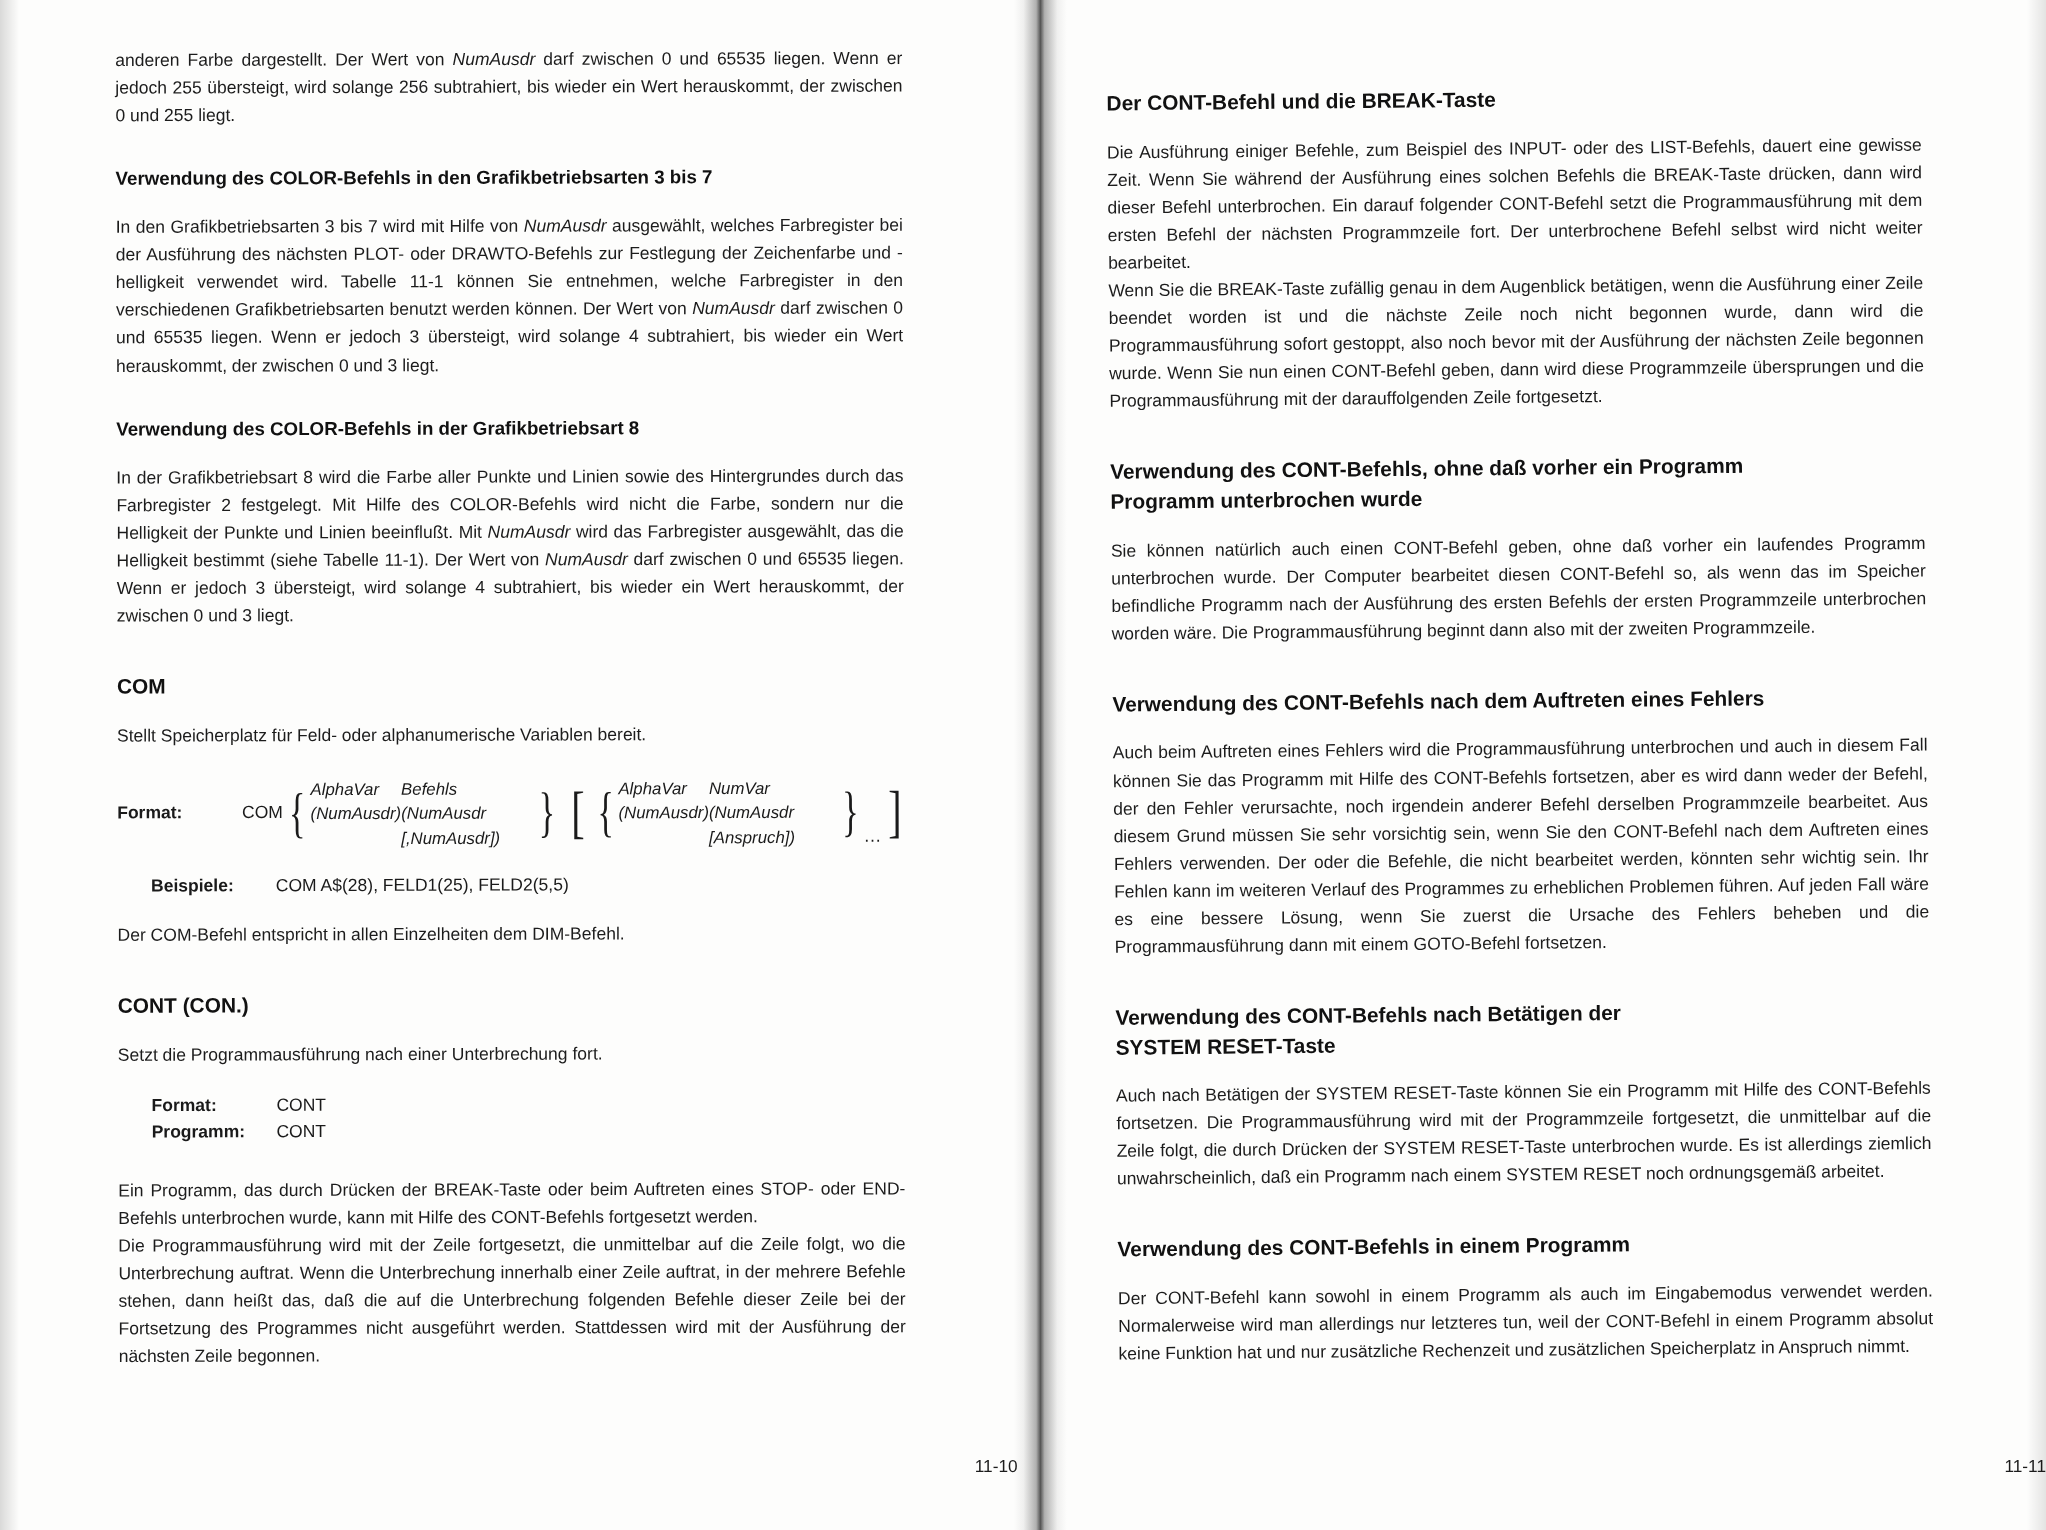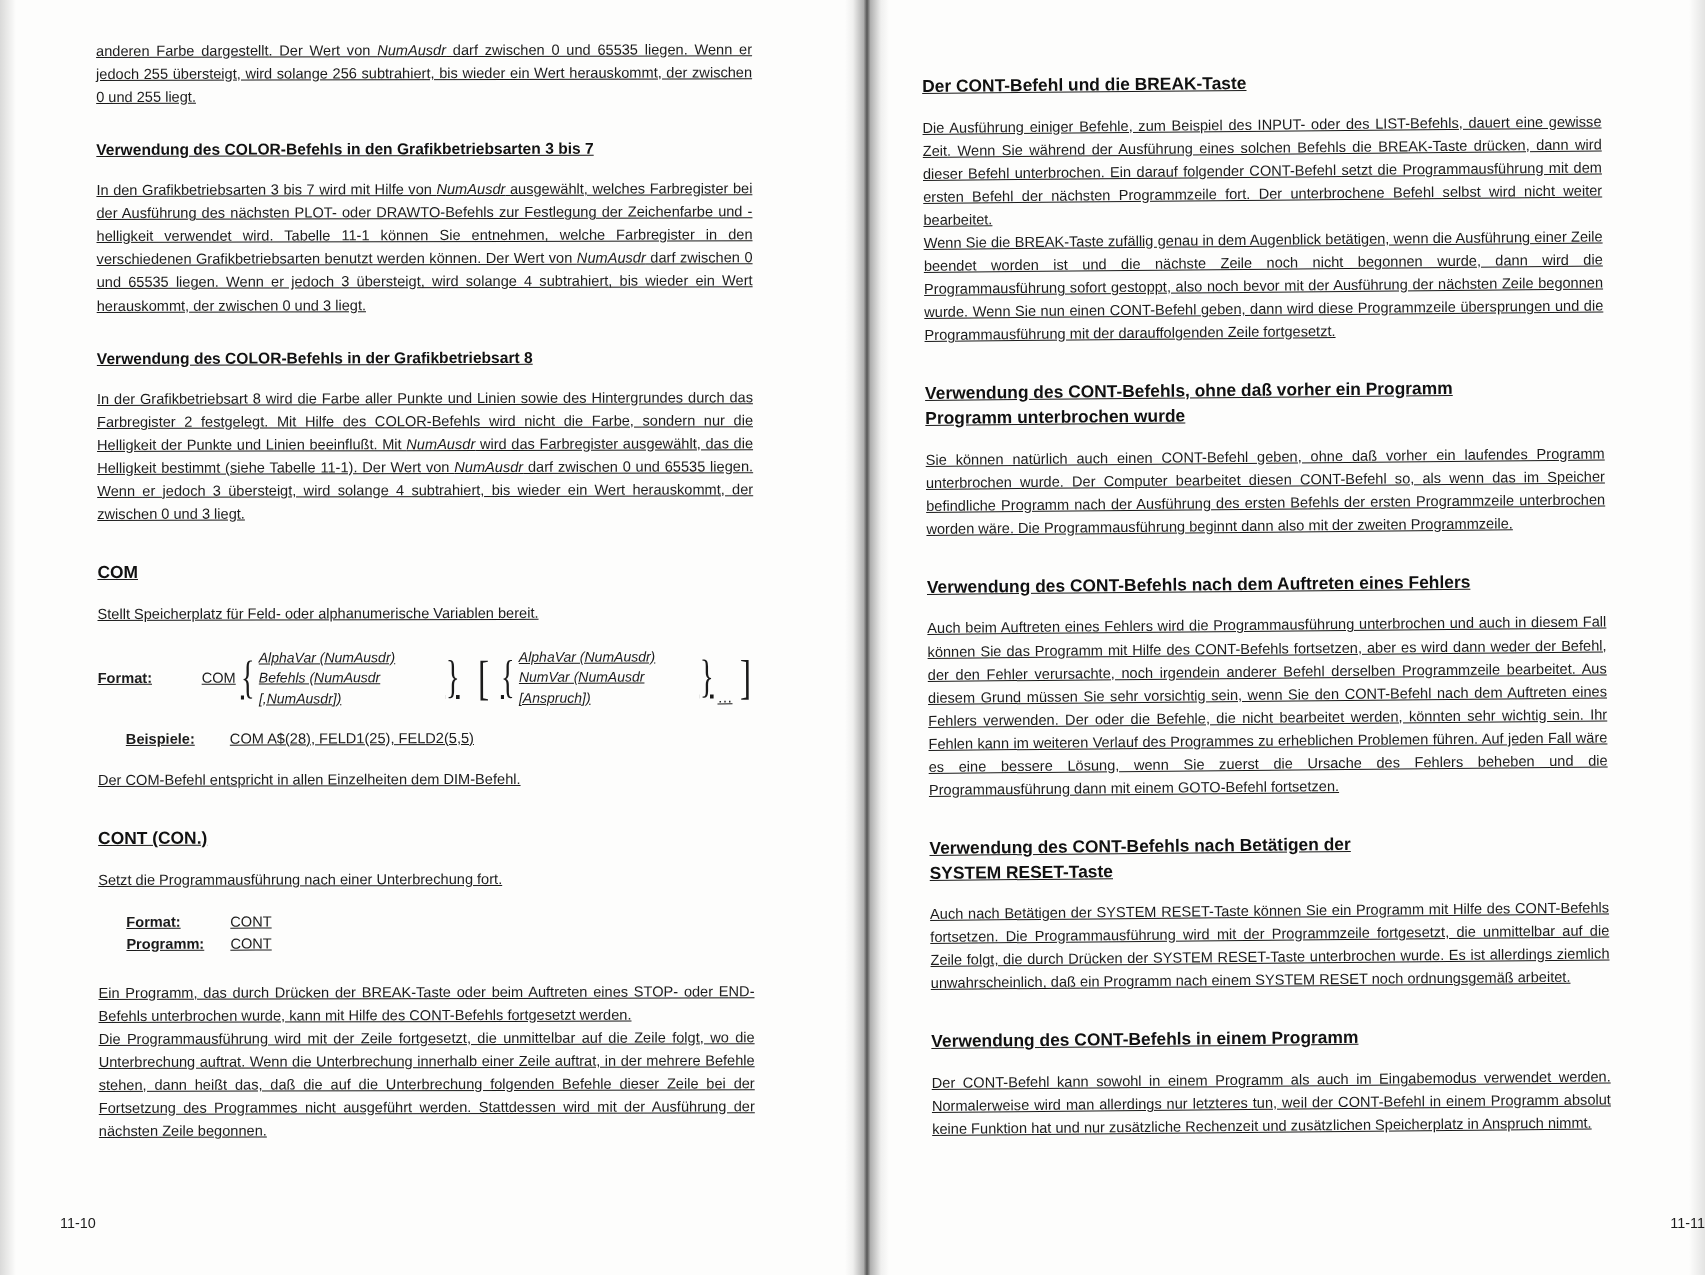--- a/index.html
+++ b/index.html
@@ -48,21 +48,20 @@
   .edge-right {
     position: absolute;
     right: 0; top: 0; width: 16px; height: 100%;
     background: linear-gradient(to left, rgba(0,0,0,0.10), rgba(0,0,0,0));
     z-index: 4; pointer-events: none;
   }
   .page {
     position: relative;
     height: 100%;
     box-sizing: border-box;
-    text-decoration: underline;
   }
   .page-left {
     width: 860px;
     padding: 40px 108px 0 96px;
   }
   .page-right {
     width: 845px;
     padding: 40px 104px 0 62px;
   }
   
@@ -140,42 +139,41 @@
   .bracket {
     font-size: 48px;
     line-height: 0.78;
     font-family: "Liberation Serif", serif;
     transform: scaleX(0.7);
     display: inline-block;
     font-weight: 300;
   }
   .stack {
     display: inline-flex;
-    flex-direction: column;
     justify-content: flex-end;
     font-style: italic;
     font-size: 14px;
     line-height: 1.46;
   }
   .ellipsis {
     align-self: flex-end;
     font-size: 15px;
     padding-bottom: 2px;
   }
   .group { display: inline-flex; align-items: center; }
   .gap-s { width: 6px; }
   .gap-m { width: 14px; }
 
   .pagenum {
     position: absolute;
     bottom: 44px;
     font-size: 14.4px;
     color: #1c1c1c;
   }
-  .page-left .pagenum { left: 0; right: 12px; text-align: left; padding-left: 60px;}
+  .page-left .pagenum { left: 0; right: 12px; text-align: right; padding-left: 60px;}
   .page-right .pagenum { left: 0; right: 0; text-align: right; padding-left: 76px;}
 </style>
 </head>
 <body>
 
 <div class="book">
 
   <div class="page page-left">
     <div class="content">
 

